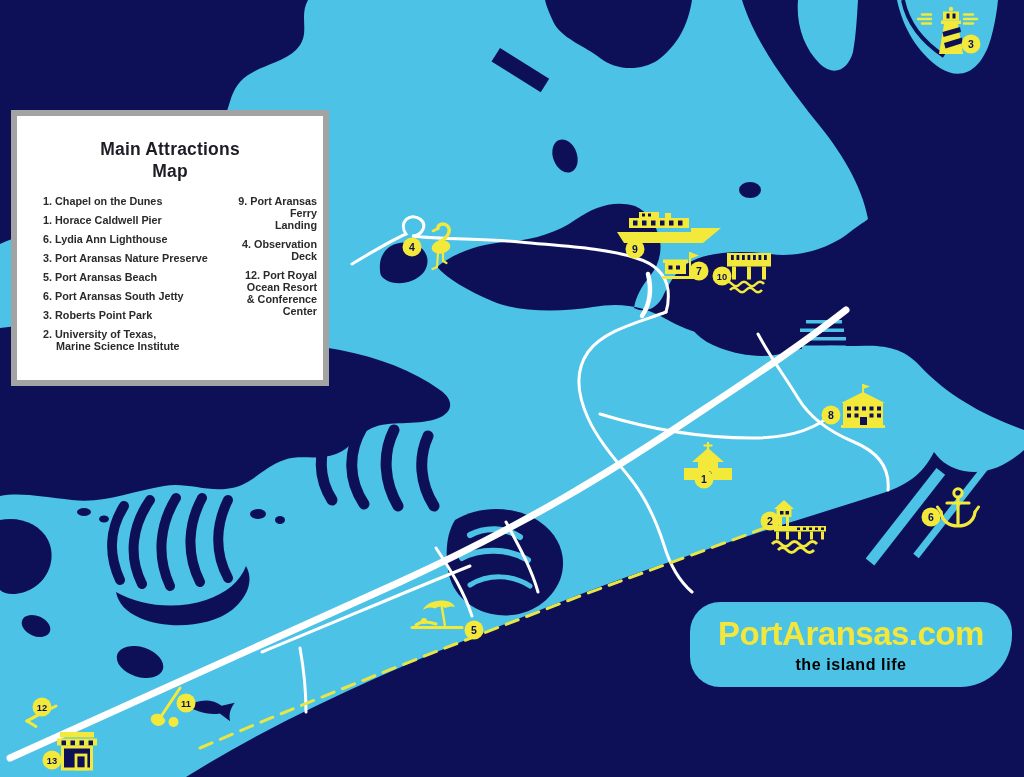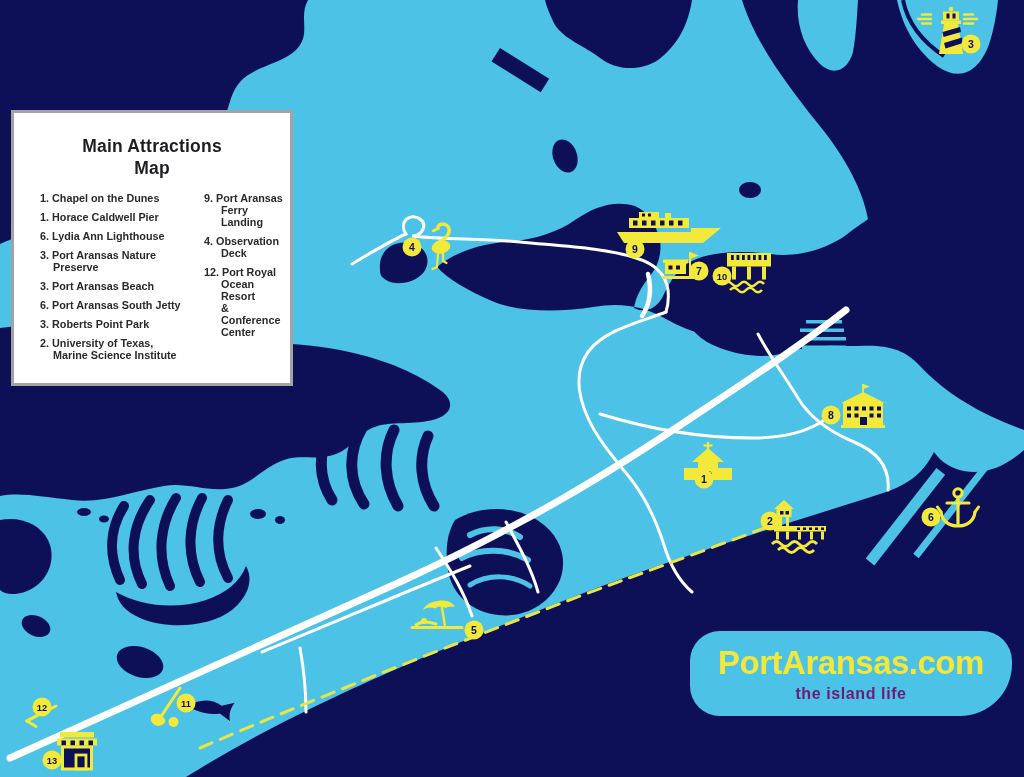--- a/index.html
+++ b/index.html
@@ -1,37 +1,37 @@
 <!DOCTYPE html>
 <html><head>
 <meta charset="utf-8">
 <style>
   html,body{margin:0;padding:0;background:#0e1057;}
   .stage{position:relative;width:1024px;height:777px;overflow:hidden;background:#0e1057;
          font-family:"Liberation Sans",sans-serif;}
   .stage svg{position:absolute;left:0;top:0;}
   
-  .legend{position:absolute;left:11px;top:110px;width:282px;height:276px;background:#ffffff;
-          border:3px solid #a3a3a3;box-sizing:border-box;color:#232323;}
+  .legend{position:absolute;left:11px;top:110px;width:318px;height:276px;background:#ffffff;
+          border:6px solid #a3a3a3;box-sizing:border-box;color:#232323;}
   .legend h2{margin:22px 0 0;font-size:17.5px;line-height:22px;text-align:center;
              color:#1d1d26;white-space:pre-line;font-weight:bold;letter-spacing:.2px;}
   .legend .cols{display:flex;padding:13px 6px 0 26px;}
-  .legend .col1{width:168px;margin-right:6px;}
-  .legend .col2{flex:1;}
+  .legend .col1{width:168px;margin-right:18px;}
+  .legend .col2{flex:1;text-align:right;}
   .legend ul{list-style:none;margin:0;padding:0;}
   .legend li{font-size:10.8px;font-weight:bold;line-height:12px;margin-bottom:7px;
              white-space:pre-line;color:#2a2a2a;}
   .col1 li{padding-left:13px;text-indent:-13px;}
   .col2 li{padding-left:17px;text-indent:-17px;}
   
-  .brand{position:absolute;left:690px;top:631px;width:322px;height:85px;background:#4bc2e6;
+  .brand{position:absolute;left:690px;top:602px;width:322px;height:85px;background:#4bc2e6;
          border-radius:30px 30px 52px 30px;text-align:center;}
   .brand .site{display:block;margin-top:13px;font-size:33px;font-weight:bold;color:#f3e73c;
                letter-spacing:-.5px;}
-  .brand .tag{display:block;font-size:16px;font-weight:bold;color:#701a75;margin-top:3px;
+  .brand .tag{display:block;font-size:16px;font-weight:bold;color:#000000;margin-top:3px;
               letter-spacing:.6px;}
 </style>
 </head>
 <body>
 
 <div class="stage">
 
 <svg id="map-svg" width="1024" height="777" viewBox="0 0 1024 777">
 
   <rect x="0" y="0" width="1024" height="777" fill="#4bc2e6"></rect>
@@ -388,21 +388,21 @@
   <div class="legend">
     <h2>Main Attractions
 Map</h2>
     <div class="cols">
       <div class="col1">
         <ul>
           <li>1. Chapel on the Dunes</li>
           <li>1. Horace Caldwell Pier</li>
           <li>6. Lydia Ann Lighthouse</li>
           <li>3. Port Aransas Nature Preserve</li>
-          <li>3. Port Aransas Beach</li>
+          <li>5. Port Aransas Beach</li>
           <li>6. Port Aransas South Jetty</li>
           <li>3. Roberts Point Park</li>
           <li>2. University of Texas,
 Marine Science Institute</li>
         </ul>
       </div>
       <div class="col2">
         <ul>
           <li>9. Port Aransas Ferry Landing</li>
           <li>4. Observation Deck</li>

